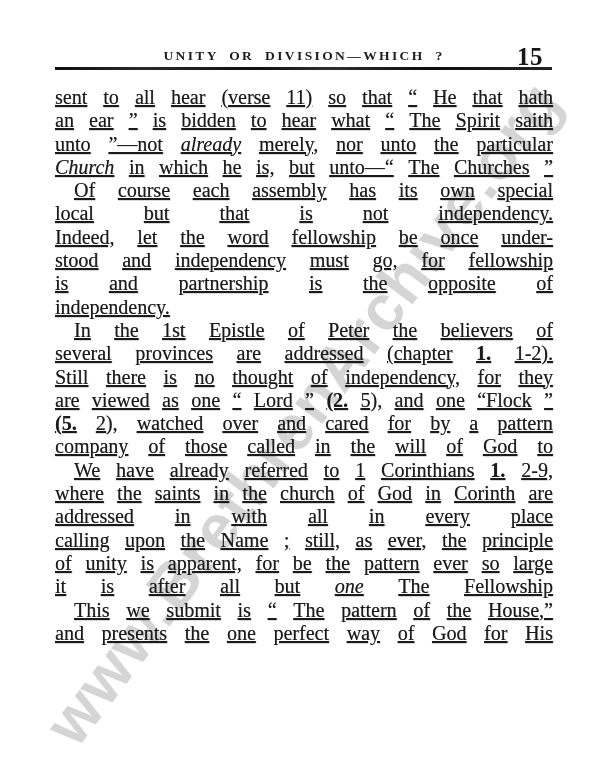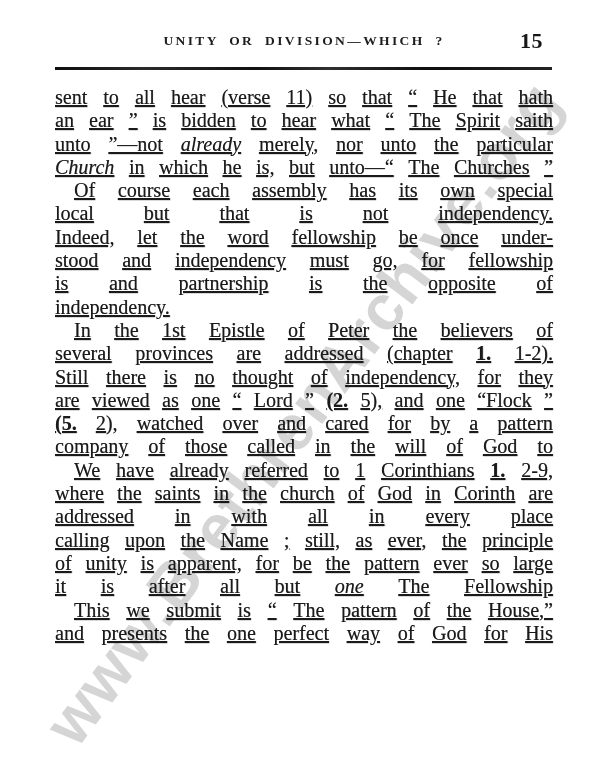--- a/index.html
+++ b/index.html
@@ -20,34 +20,34 @@
     font-family:"Liberation Sans", sans-serif;
     font-weight:bold;
     font-size:64px;
     letter-spacing:1px;
     color:rgba(0,0,0,0.165);
     white-space:nowrap;
     z-index:1;
     user-select:none;
   }
   .running-header{
-    position:absolute;top:31px;left:55px;width:498px;height:22px;z-index:2;
+    position:absolute;top:46px;left:55px;width:498px;height:22px;z-index:2;
   }
   .running-title{
     text-align:center;
     font-size:13.5px;
     font-weight:bold;
     letter-spacing:2.4px;
     word-spacing:5px;
     color:#1d1d1d;
     line-height:20px;
   }
   .page-number{
     position:absolute;right:10px;top:-3px;
-    font-size:22px;
+    font-size:25px;
     font-weight:bold;
     letter-spacing:0.5px;
     color:#161616;
   }
   .header-rule{
     position:absolute;top:67px;left:55px;width:497px;height:3px;
     background:linear-gradient(90deg,#0e0e0e 0%,#2a2a2a 18%,#101010 40%,#303030 55%,#0d0d0d 75%,#242424 100%);
     z-index:2;
   }
   .text-block{

